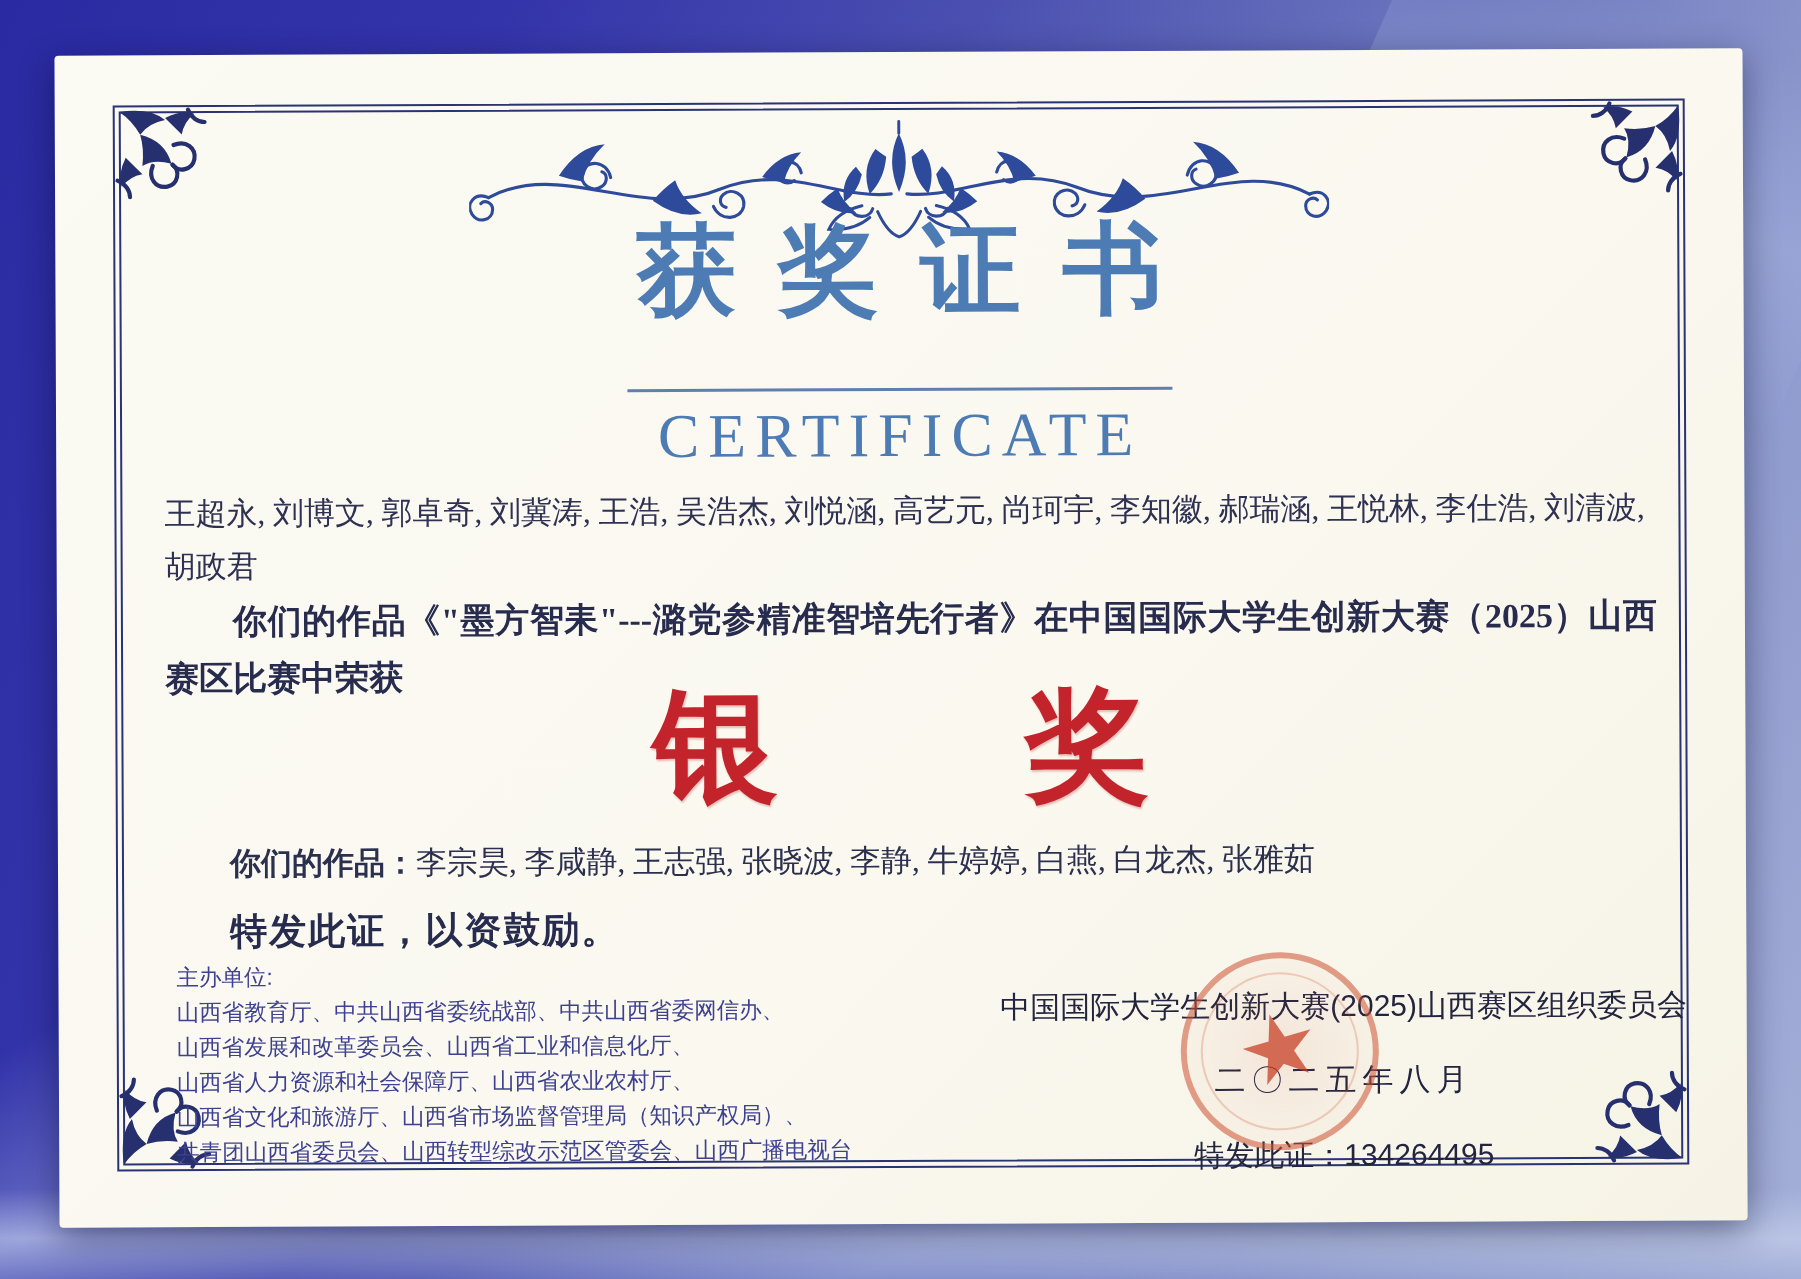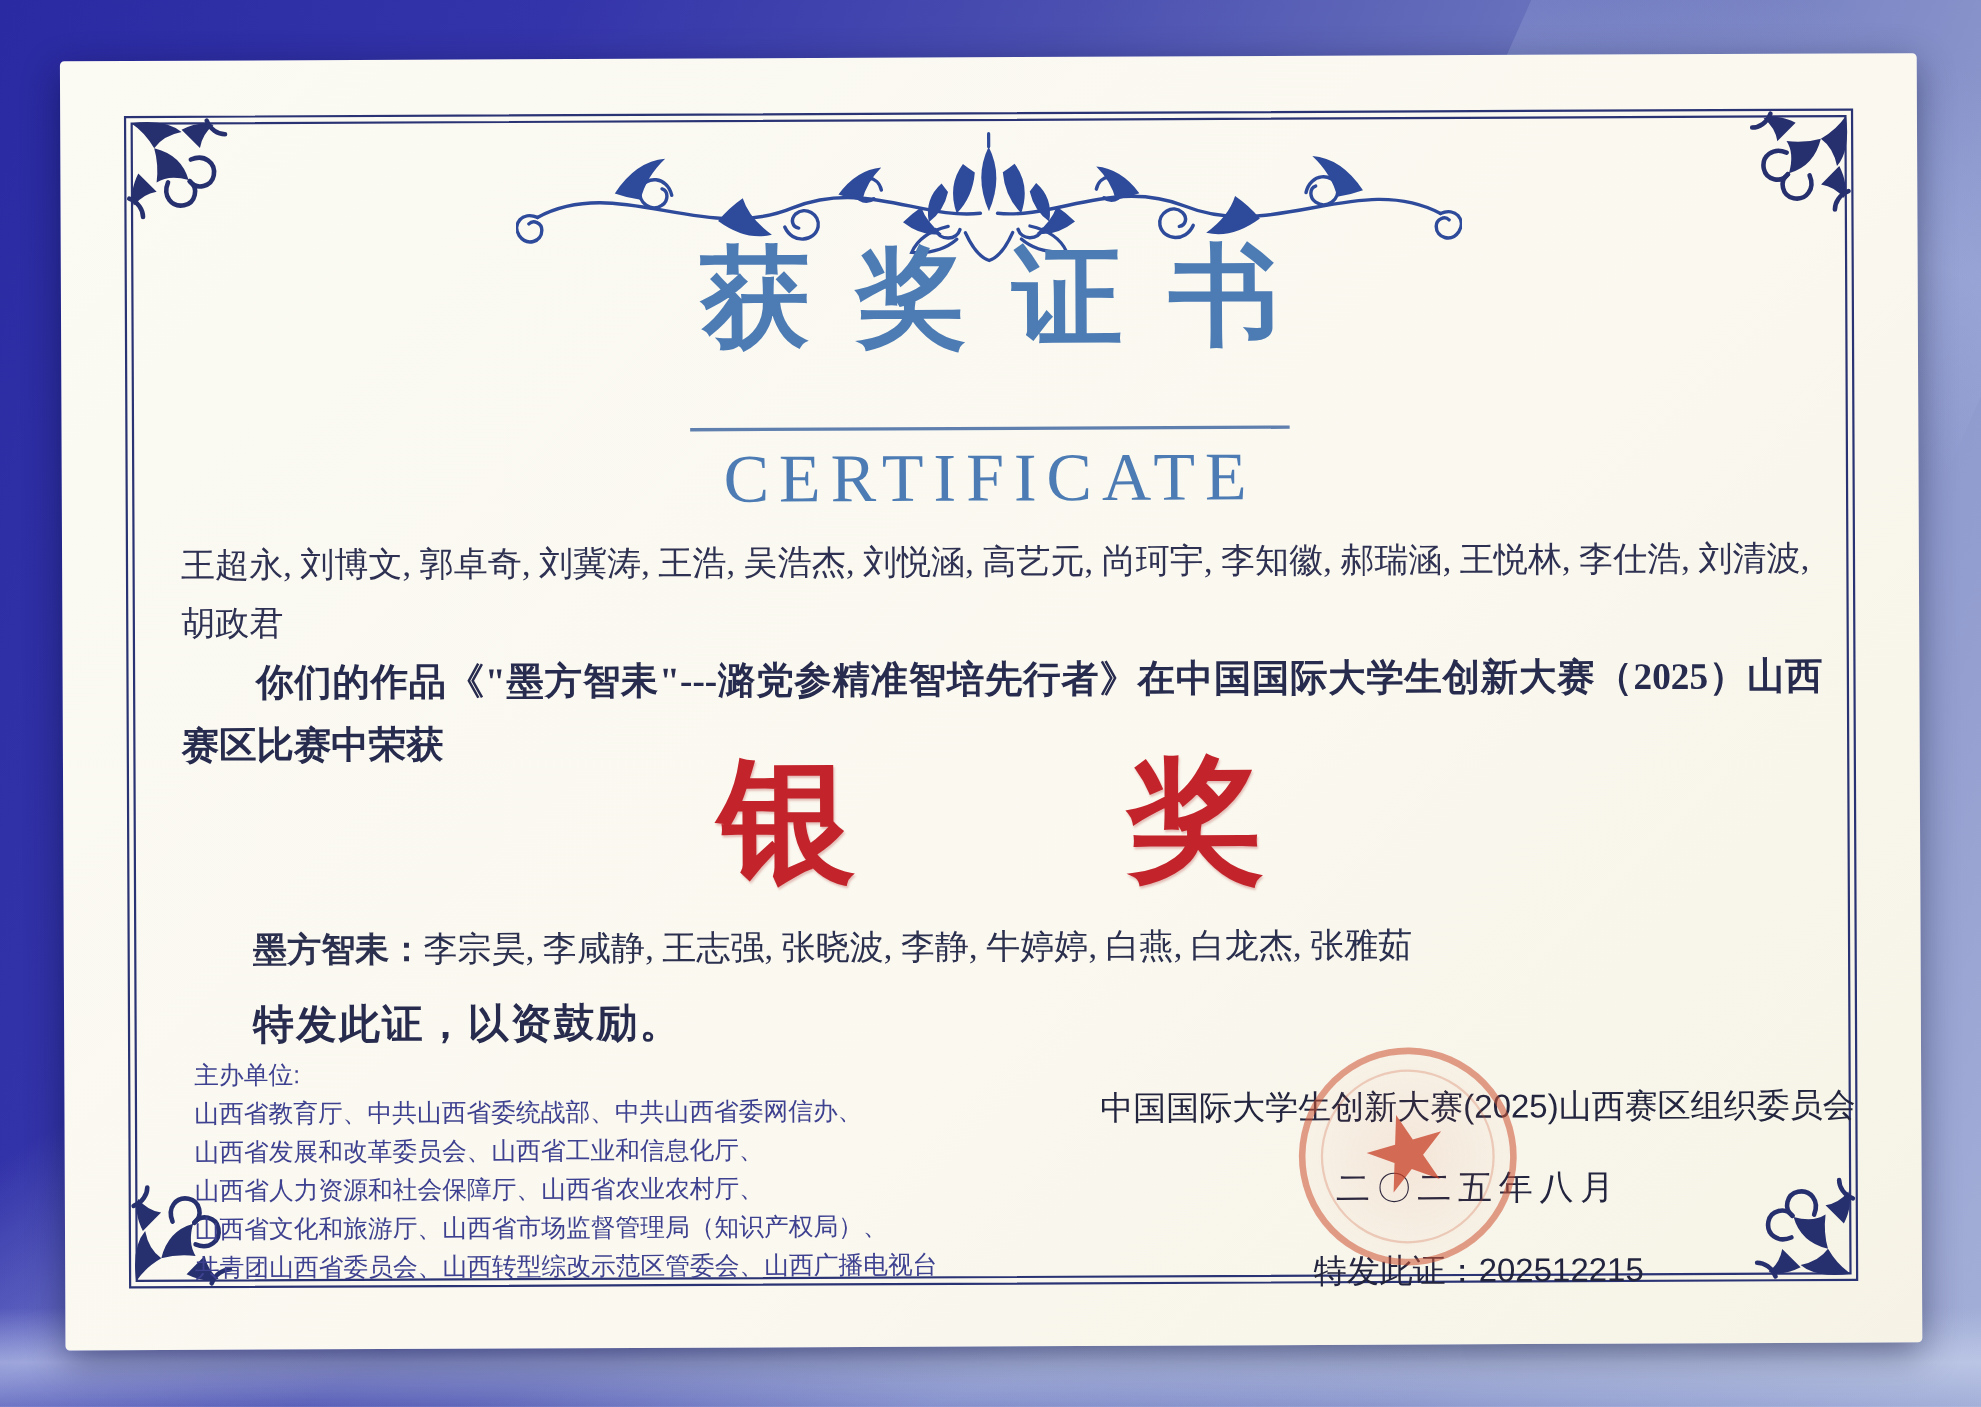--- a/index.html
+++ b/index.html
@@ -234,39 +234,39 @@
     <div class="title-underline"></div>
     <div class="title-en">CERTIFICATE</div>
 
     <p class="recipients">王超永, 刘博文, 郭卓奇, 刘冀涛, 王浩, 吴浩杰, 刘悦涵, 高艺元, 尚珂宇, 李知徽, 郝瑞涵, 王悦林, 李仕浩, 刘清波, 胡政君</p>
 
     <p class="body-text">你们的作品《"墨方智耒"---潞党参精准智培先行者》在中国国际大学生创新大赛（2025）山西赛区比赛中荣获</p>
 
     <div class="award">银　　奖</div>
 
     <p class="advisors">
-      <span class="label">墨方智耒：</span><span>李宗昊, 李咸静, 王志强, 张晓波, 李静, 牛婷婷, 白燕, 白龙杰, 张雅茹</span>
+      <span class="label">你们的作品：</span><span>李宗昊, 李咸静, 王志强, 张晓波, 李静, 牛婷婷, 白燕, 白龙杰, 张雅茹</span>
     </p>
 
     <p class="closing">特发此证，以资鼓励。</p>
 
     <div class="organizers">
       <div>主办单位:</div>
       <div>山西省教育厅、中共山西省委统战部、中共山西省委网信办、</div>
       <div>山西省发展和改革委员会、山西省工业和信息化厅、</div>
       <div>山西省人力资源和社会保障厅、山西省农业农村厅、</div>
       <div>山西省文化和旅游厅、山西省市场监督管理局（知识产权局）、</div>
       <div>共青团山西省委员会、山西转型综改示范区管委会、山西广播电视台</div>
     </div>
 
     <div class="issuer-block">
       <div class="issuer">中国国际大学生创新大赛(2025)山西赛区组织委员会</div>
       <div class="date">二〇二五年八月</div>
       <div class="serial">
-        <span>特发此证：</span><span>202512215</span>
+        <span>特发此证：</span><span>134264495</span>
       </div>
     </div>
 
     <div class="seal">
       <div class="seal-ring2"></div>
       <div class="seal-star">★</div>
     </div>
 
   </div>
 </div>

